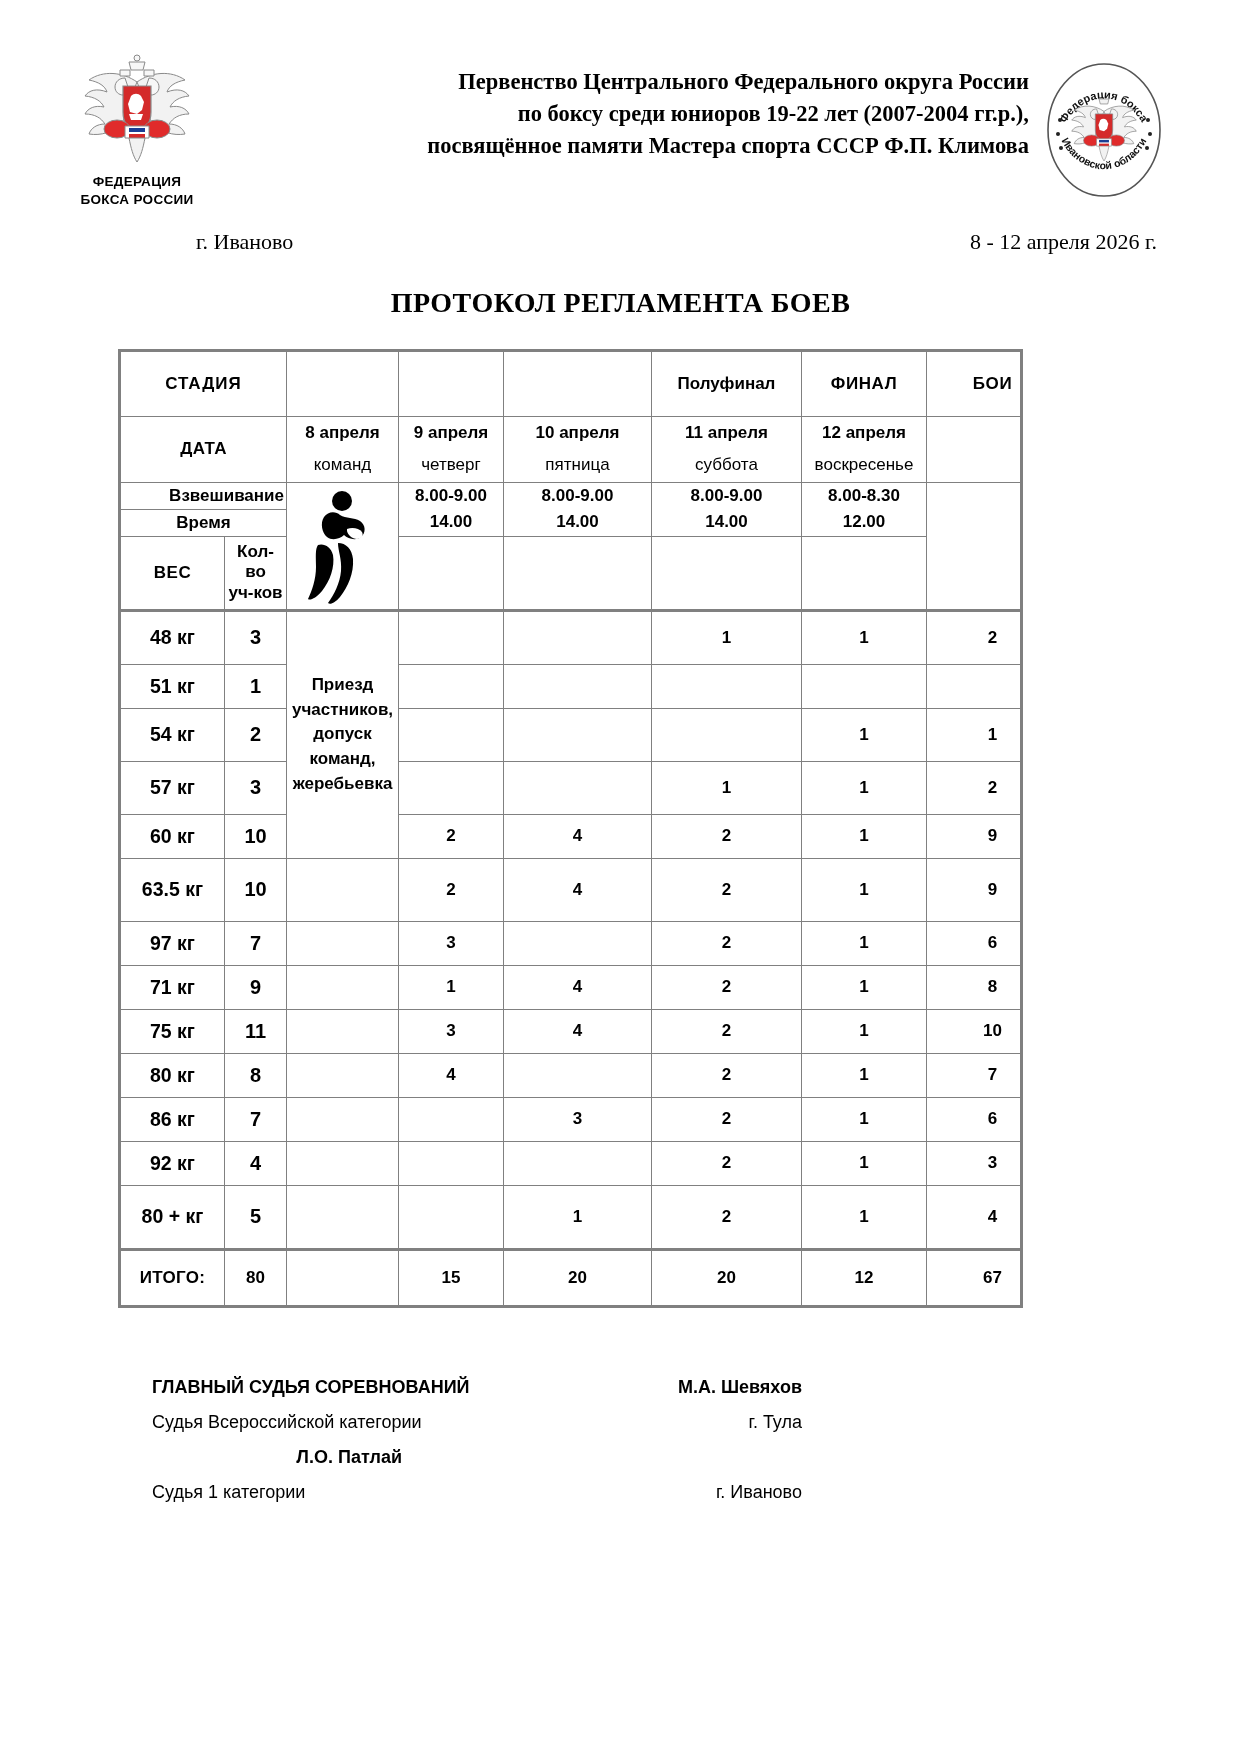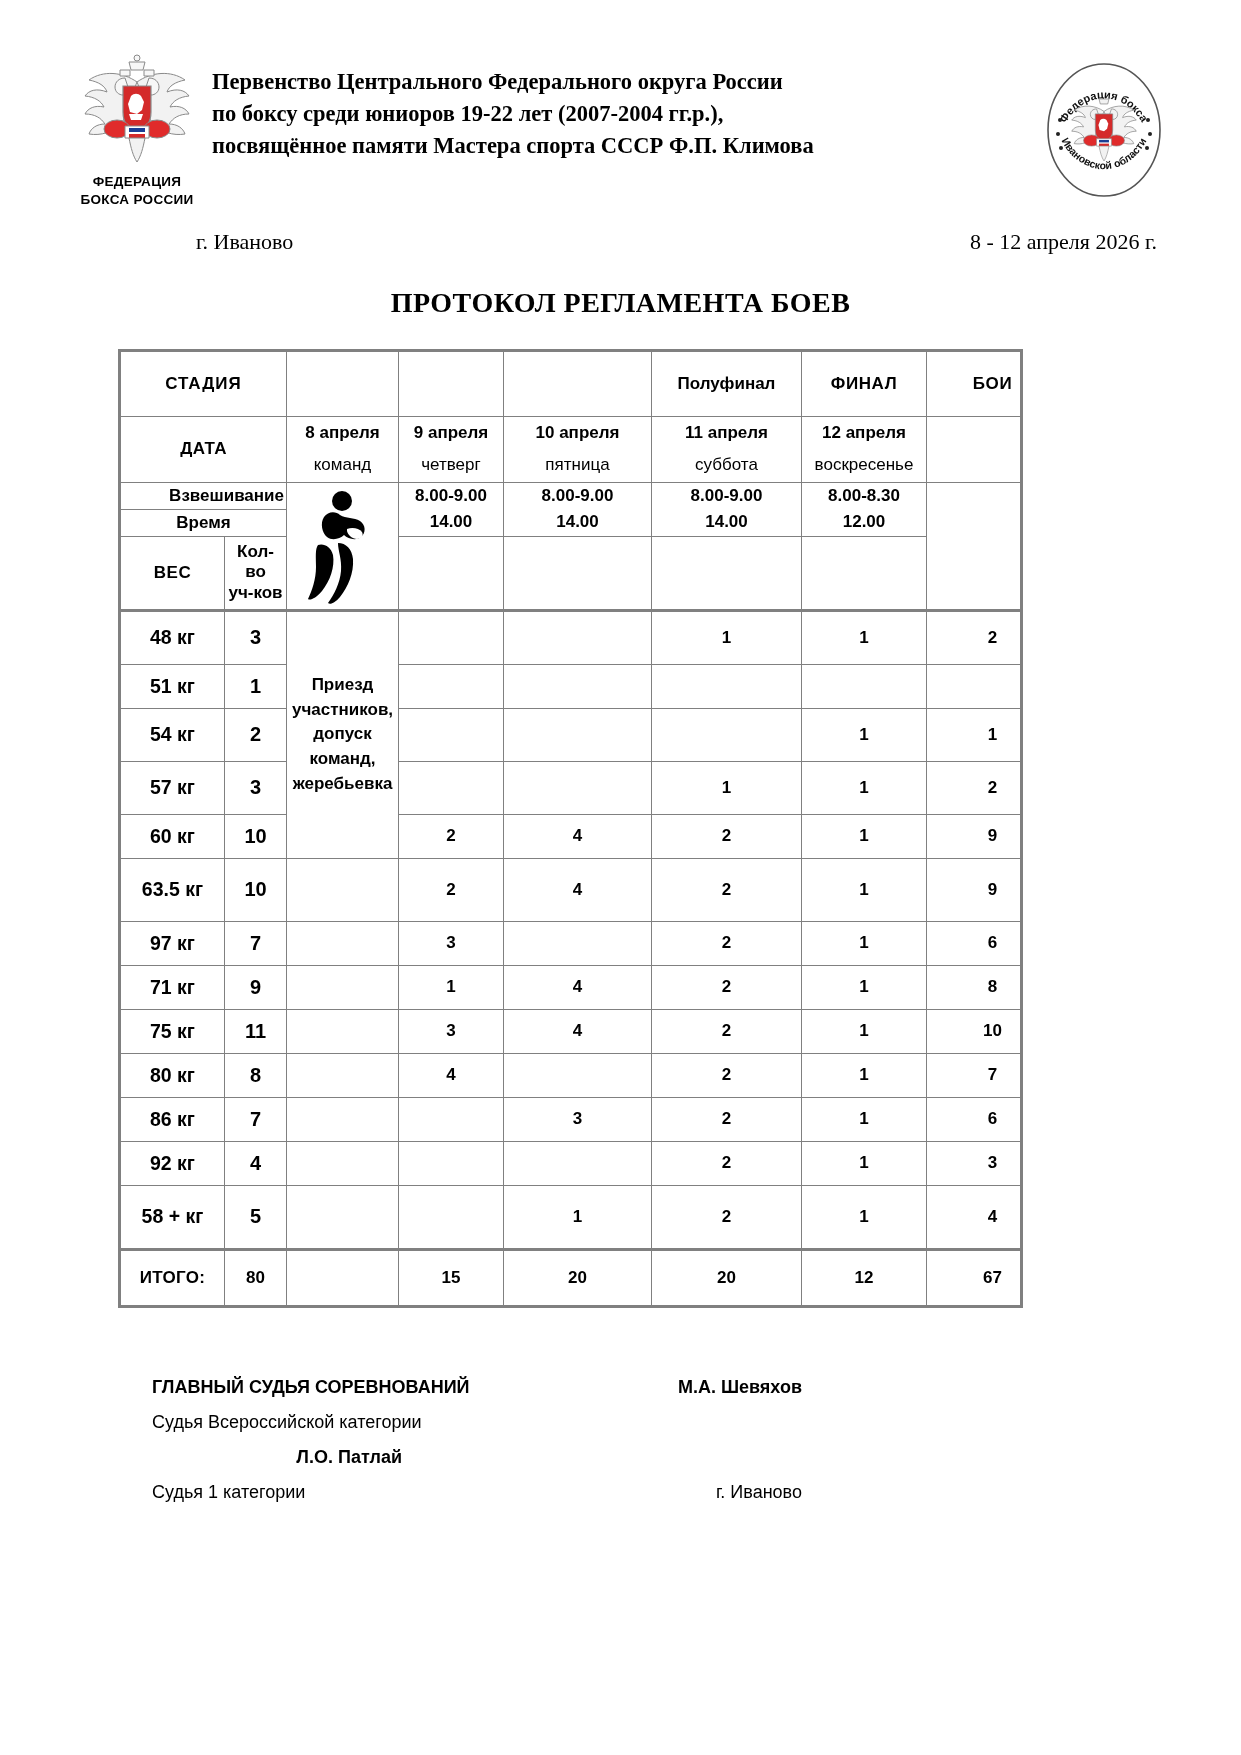--- a/index.html
+++ b/index.html
@@ -49,21 +49,21 @@
     font-family: "Liberation Sans", sans-serif;
     font-weight: bold;
     font-size: 13.5px;
     line-height: 1.15;
     letter-spacing: 0.3px;
     margin-top: 2px;
   }
 
   .header-center {
     flex: 1 1 auto;
-    text-align: left;
+    text-align: right;
     padding-top: 14px;
   }
   .title-line {
     font-family: "Liberation Serif", serif;
     font-weight: bold;
     font-size: 22.5px;
     line-height: 1.42;
     white-space: nowrap;
   }
 
@@ -494,21 +494,21 @@
           <td class="wcount">4</td>
           <td></td>
           <td></td>
           <td></td>
           <td>2</td>
           <td>1</td>
           <td class="outer-right">3</td>
         </tr>
 
         <tr class="row-weight">
-          <td class="outer-left wname" style="height:62px;">58 + кг</td>
+          <td class="outer-left wname" style="height:62px;">80 + кг</td>
           <td class="wcount">5</td>
           <td></td>
           <td></td>
           <td>1</td>
           <td>2</td>
           <td>1</td>
           <td class="outer-right">4</td>
         </tr>
 
         <tr class="row-total">
@@ -526,20 +526,21 @@
     </table>
   </div>
 
   <div class="footer">
     <div class="foot-row">
       <div class="foot-left foot-bold">ГЛАВНЫЙ СУДЬЯ СОРЕВНОВАНИЙ</div>
       <div class="foot-right foot-bold">М.А. Шевяхов</div>
     </div>
     <div class="foot-row">
       <div class="foot-left">Судья Всероссийской  категории</div>
+      <div class="foot-right">г. Тула</div>
     </div>
     <div class="foot-row">
       <div class="foot-right foot-bold">Л.О. Патлай</div>
     </div>
     <div class="foot-row">
       <div class="foot-left"> Судья 1 категории</div>
       <div class="foot-right">г. Иваново</div>
     </div>
   </div>
 

